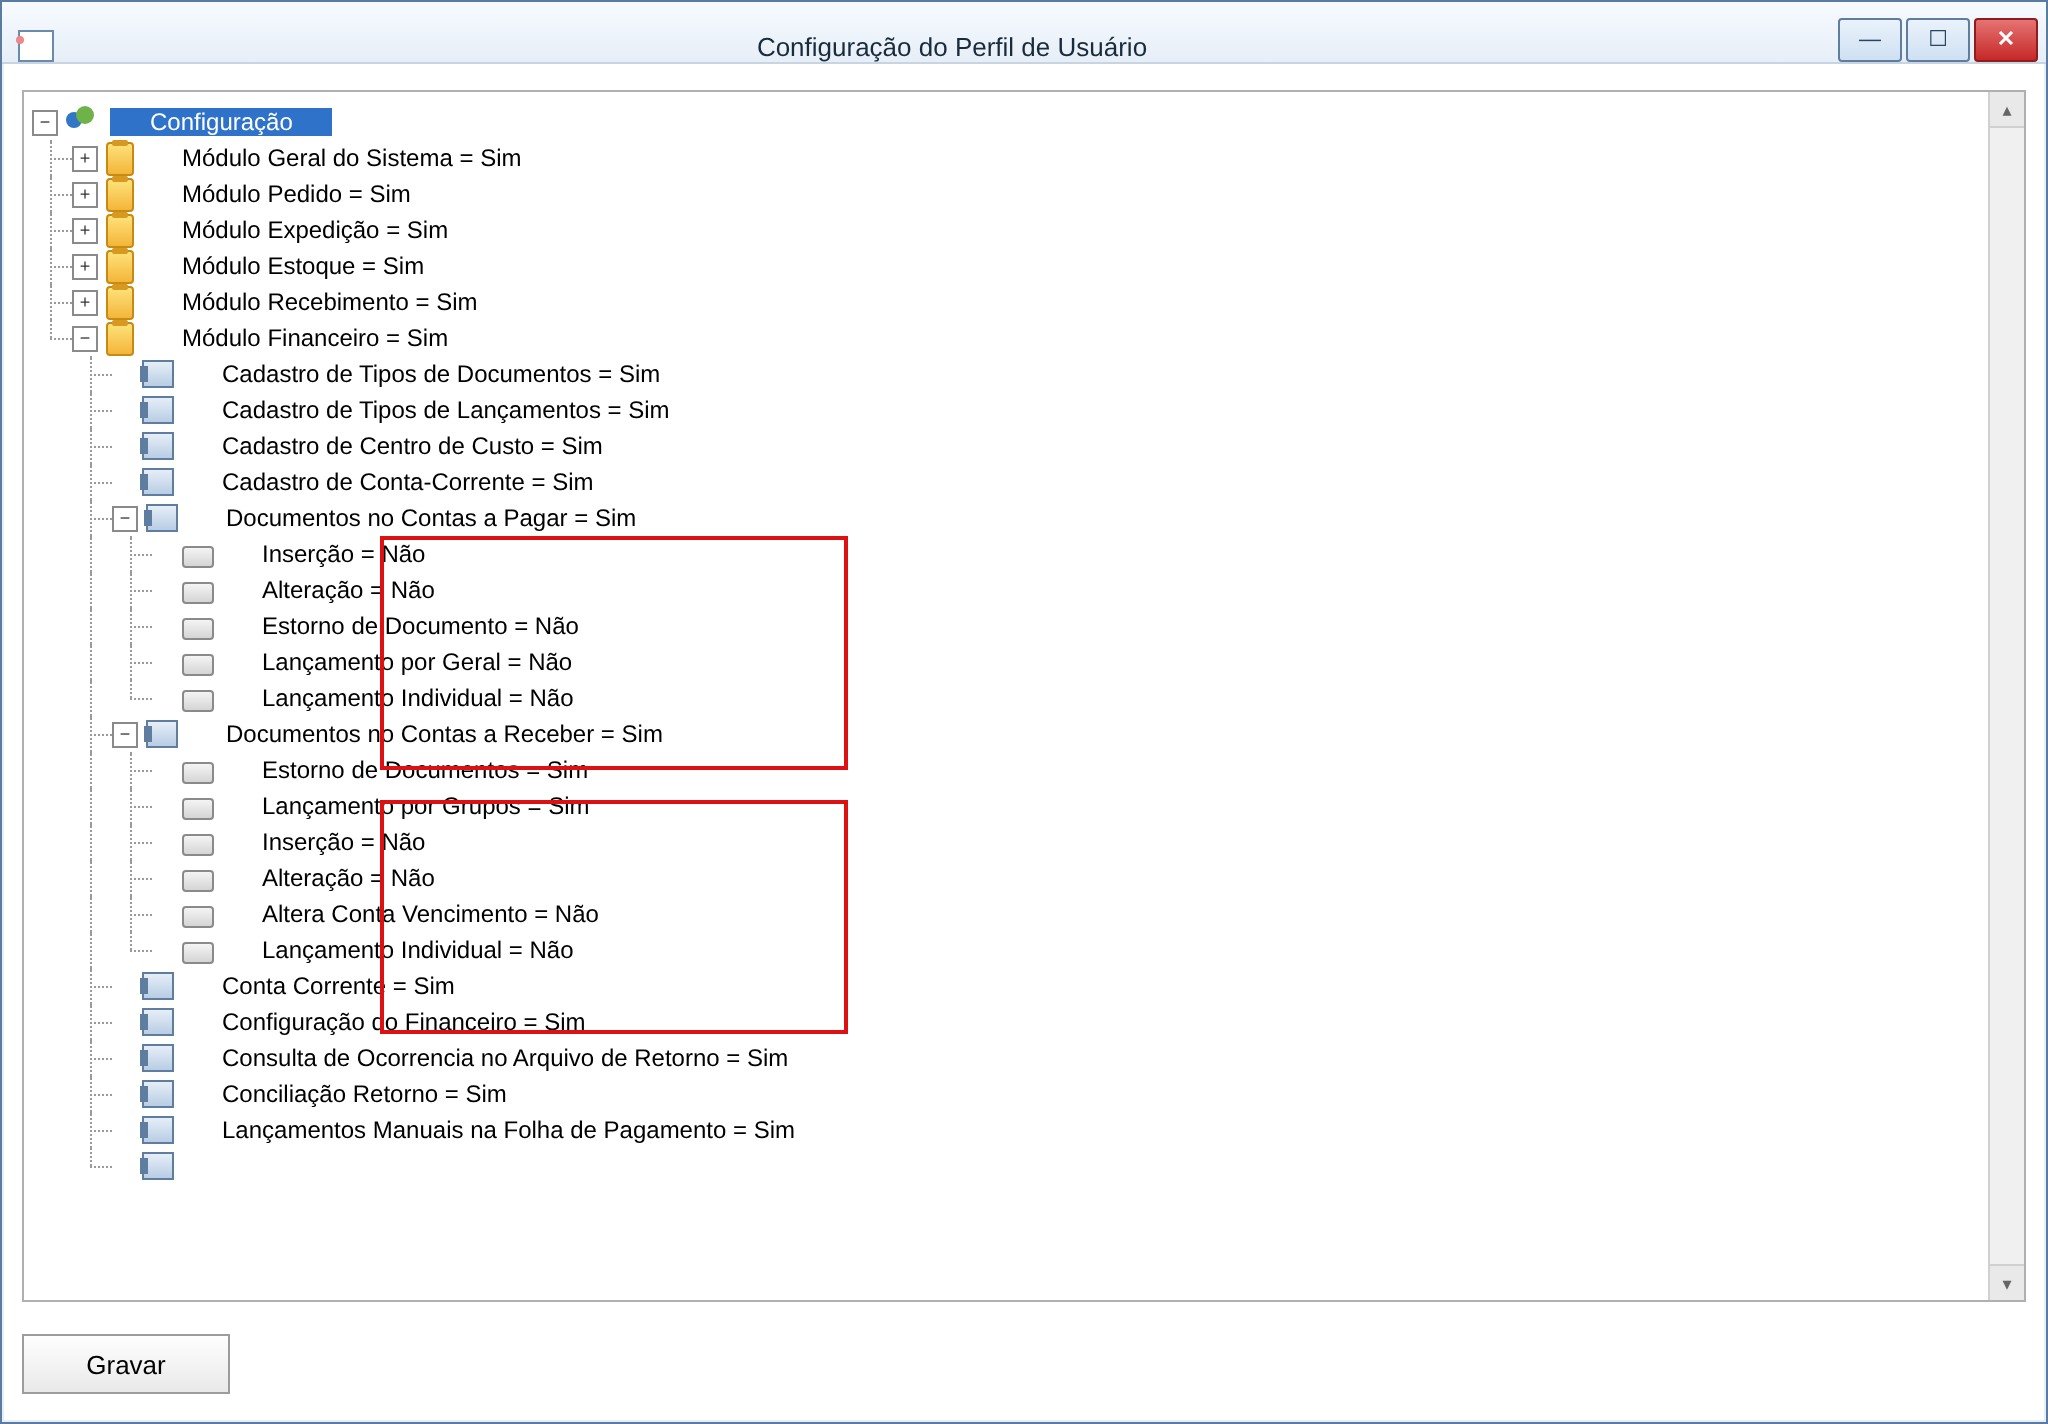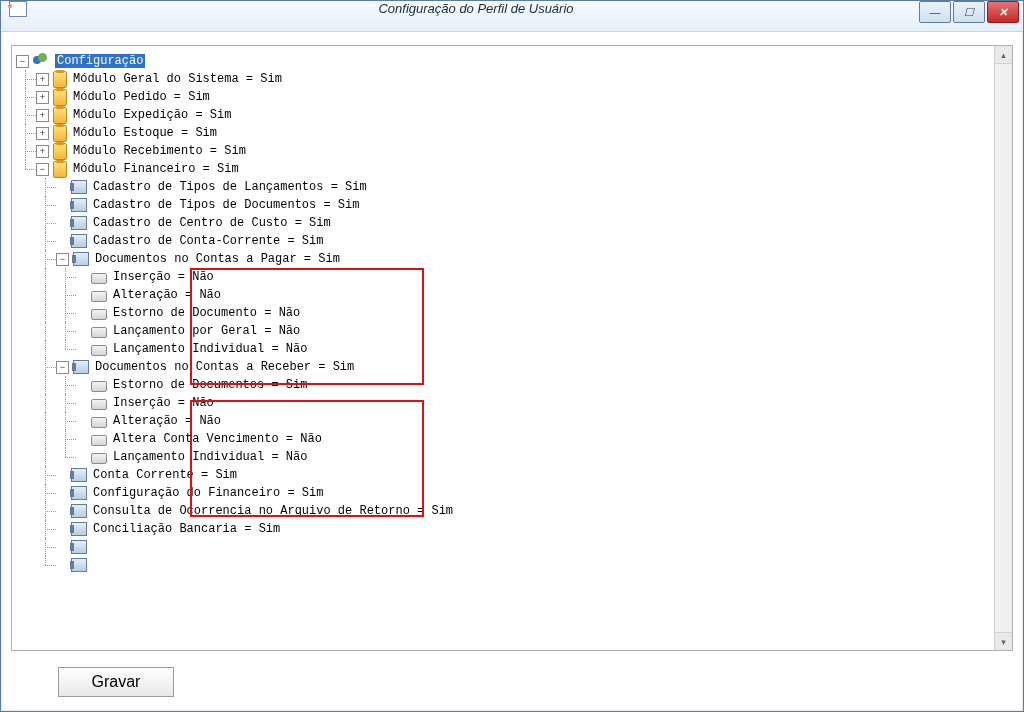--- a/index.html
+++ b/index.html
@@ -1,32 +1,32 @@
 <!DOCTYPE html>
 <html><head>
 <meta charset="utf-8">
 <style>
   html,body{margin:0;padding:0;font-family:"Segoe UI",Tahoma,sans-serif;font-size:12px;background:#bcd3e6;}
   .window{position:relative;width:1024px;height:712px;box-sizing:border-box;background:#fff;border:1px solid #5a7ca0;box-shadow:0 0 0 1px #e7eef6 inset;}
-  .titlebar{height:30px;background:linear-gradient(#f7fbff,#e6eef7);border-bottom:1px solid #c8d4e2;display:flex;align-items:flex-start;position:relative;font-style:italic;}
+  .titlebar{height:30px;background:linear-gradient(#f7fbff,#e6eef7);border-bottom:1px solid #c8d4e2;display:flex;align-items:flex-end;position:relative;}
   .titlebar .app-icon{width:16px;height:14px;margin:0 6px 0 8px;background:#fff;border:1px solid #6a8bb0;position:relative;}
   .titlebar .app-icon:after{content:"";position:absolute;left:-2px;top:2px;width:4px;height:4px;background:#e88;border-radius:50%;}
   .titlebar .title{flex:1;text-align:center;font-size:13px;color:#1a2b3c;}
   .win-btns{display:flex;gap:2px;margin-right:4px;}
   .win-btn{width:30px;height:20px;border:1px solid #5f7d9e;border-radius:2px;display:flex;align-items:center;justify-content:center;font-size:11px;line-height:1;}
   .win-min{background:linear-gradient(#eaf2fb,#cfe0f2);color:#2b4560;}
   .win-max{background:linear-gradient(#eaf2fb,#cfe0f2);color:#2b4560;}
   .win-close{background:linear-gradient(#e57373,#c62828);color:#fff;border-color:#8e1d1d;font-weight:bold;}
   .client{position:absolute;left:10px;right:10px;top:44px;bottom:60px;border:1px solid #b0b0b0;background:#fff;overflow:hidden;}
   .scroll{position:absolute;inset:0;overflow:auto;padding:6px 4px 6px 4px;}
   .vsb{position:absolute;right:0;top:0;bottom:0;width:17px;background:#f0f0f0;border-left:1px solid #d0d0d0;}
   .vsb .arrow{height:17px;background:#e9e9e9;border-bottom:1px solid #d0d0d0;display:flex;align-items:center;justify-content:center;color:#666;font-size:9px;}
   .vsb .arrow.bot{border-bottom:none;border-top:1px solid #d0d0d0;position:absolute;bottom:0;left:0;right:0;}
   .btnbar{position:absolute;left:10px;bottom:14px;display:flex;gap:12px;}
-  button.dlg{width:116px;height:30px;background:linear-gradient(#fefefe,#e9e9e9);border:1px solid #9c9c9c;font-family:inherit;font-size:16px;margin-left:47px;}
+  button.dlg{width:104px;height:30px;background:linear-gradient(#fefefe,#e9e9e9);border:1px solid #9c9c9c;font-family:inherit;font-size:13px;}
 
   
   ul.tree, ul.tree ul{list-style:none;margin:0;padding:0;}
   ul.tree ul{margin-left:0;}
   li.node{position:relative;padding-left:0;}
   .row{display:flex;align-items:center;height:18px;white-space:nowrap;}
   .toggle{width:11px;height:11px;border:1px solid #8a8a8a;background:#fff;display:inline-flex;align-items:center;justify-content:center;font-size:9px;line-height:1;color:#333;margin-right:4px;cursor:pointer;}
   .toggle.empty{border:none;background:transparent;}
   .spacer{display:inline-block;width:20px;height:18px;position:relative;}
   .spacer.line:before{content:"";position:absolute;left:9px;top:0;bottom:0;border-left:1px dotted #9a9a9a;}
@@ -36,21 +36,21 @@
   .spacer.end:after{content:"";position:absolute;left:9px;right:0;top:9px;border-top:1px dotted #9a9a9a;}
   .ic{width:16px;height:16px;display:inline-block;margin-right:4px;vertical-align:middle;}
   .ic-root{width:18px;height:14px;position:relative;}
   .ic-root:before{content:"";position:absolute;left:0;top:2px;width:8px;height:8px;background:#3277c5;border-radius:50%;}
   .ic-root:after{content:"";position:absolute;left:5px;top:-1px;width:9px;height:9px;background:#6fb24a;border-radius:50%;}
   .ic-mod{background:linear-gradient(#ffe27a,#f3b53a);border:1px solid #c98a12;border-radius:2px;width:12px;height:15px;position:relative;}
   .ic-mod:before{content:"";position:absolute;top:-2px;left:2px;right:2px;height:3px;background:#d79a20;border-radius:1px;}
   .ic-doc{background:linear-gradient(#e6eef7,#b8cde4);border:1px solid #5f7d9e;width:14px;height:12px;position:relative;}
   .ic-doc:before{content:"";position:absolute;top:2px;left:-2px;width:4px;height:8px;background:#5f7d9e;}
   .ic-leaf{background:linear-gradient(#f4f4f4,#d5d5d5);border:1px solid #8a8a8a;width:14px;height:9px;border-radius:2px;margin-top:3px;}
-  .lbl{padding:0 2px;font-family:Liberation Mono, monospace;}
+  .lbl{padding:0 20px;}
   .lbl.sel{background:#2f72c9;color:#fff;}
 
   
   .hl{position:absolute;border:2px solid #d11;}
   .hl1{left:178px;top:222px;width:230px;height:113px;}
   .hl2{left:178px;top:354px;width:230px;height:113px;}
 </style>
 </head>
 <body>
 
@@ -122,38 +122,38 @@
                   <span class="ic ic-mod"></span>
                   <span class="lbl">Módulo Financeiro  = Sim</span>
                 </div>
                 <ul>
                   <li class="node">
                     <div class="row">
                       <span class="spacer"></span>
                       <span class="spacer tee"></span>
                       <span class="toggle empty"></span>
                       <span class="ic ic-doc"></span>
+                      <span class="lbl">Cadastro de Tipos de Documentos = Sim</span>
+                    </div>
+                  </li>
+                  <li class="node">
+                    <div class="row">
+                      <span class="spacer"></span>
+                      <span class="spacer tee"></span>
+                      <span class="toggle empty"></span>
+                      <span class="ic ic-doc"></span>
                       <span class="lbl">Cadastro de Tipos de Lançamentos = Sim</span>
                     </div>
                   </li>
                   <li class="node">
                     <div class="row">
                       <span class="spacer"></span>
                       <span class="spacer tee"></span>
                       <span class="toggle empty"></span>
                       <span class="ic ic-doc"></span>
-                      <span class="lbl">Cadastro de Tipos de Documentos = Sim</span>
-                    </div>
-                  </li>
-                  <li class="node">
-                    <div class="row">
-                      <span class="spacer"></span>
-                      <span class="spacer tee"></span>
-                      <span class="toggle empty"></span>
-                      <span class="ic ic-doc"></span>
                       <span class="lbl">Cadastro de Centro de Custo = Sim</span>
                     </div>
                   </li>
                   <li class="node">
                     <div class="row">
                       <span class="spacer"></span>
                       <span class="spacer tee"></span>
                       <span class="toggle empty"></span>
                       <span class="ic ic-doc"></span>
                       <span class="lbl">Cadastro de Conta-Corrente = Sim</span>
@@ -239,20 +239,30 @@
                           <span class="lbl">Estorno de Documentos = Sim</span>
                         </div>
                       </li>
                       <li class="node">
                         <div class="row">
                           <span class="spacer"></span>
                           <span class="spacer line"></span>
                           <span class="spacer tee"></span>
                           <span class="toggle empty"></span>
                           <span class="ic ic-leaf"></span>
+                          <span class="lbl">Lançamento por Grupos = Sim</span>
+                        </div>
+                      </li>
+                      <li class="node">
+                        <div class="row">
+                          <span class="spacer"></span>
+                          <span class="spacer line"></span>
+                          <span class="spacer tee"></span>
+                          <span class="toggle empty"></span>
+                          <span class="ic ic-leaf"></span>
                           <span class="lbl">Inserção = Não</span>
                         </div>
                       </li>
                       <li class="node">
                         <div class="row">
                           <span class="spacer"></span>
                           <span class="spacer line"></span>
                           <span class="spacer tee"></span>
                           <span class="toggle empty"></span>
                           <span class="ic ic-leaf"></span>
@@ -307,29 +317,30 @@
                       <span class="ic ic-doc"></span>
                       <span class="lbl">Consulta de Ocorrencia no Arquivo de Retorno = Sim</span>
                     </div>
                   </li>
                   <li class="node">
                     <div class="row">
                       <span class="spacer"></span>
                       <span class="spacer tee"></span>
                       <span class="toggle empty"></span>
                       <span class="ic ic-doc"></span>
-                      <span class="lbl">Conciliação Bancaria = Sim</span>
-                    </div>
-                  </li>
-                  <li class="node">
-                    <div class="row">
-                      <span class="spacer"></span>
-                      <span class="spacer tee"></span>
-                      <span class="toggle empty"></span>
-                      <span class="ic ic-doc"></span>
+                      <span class="lbl">Conciliação Retorno = Sim</span>
+                    </div>
+                  </li>
+                  <li class="node">
+                    <div class="row">
+                      <span class="spacer"></span>
+                      <span class="spacer tee"></span>
+                      <span class="toggle empty"></span>
+                      <span class="ic ic-doc"></span>
+                      <span class="lbl">Lançamentos Manuais na Folha de Pagamento = Sim</span>
                     </div>
                   </li>
                   <li class="node">
                     <div class="row">
                       <span class="spacer"></span>
                       <span class="spacer end"></span>
                       <span class="toggle empty"></span>
                       <span class="ic ic-doc"></span>
                     </div>
                   </li>

